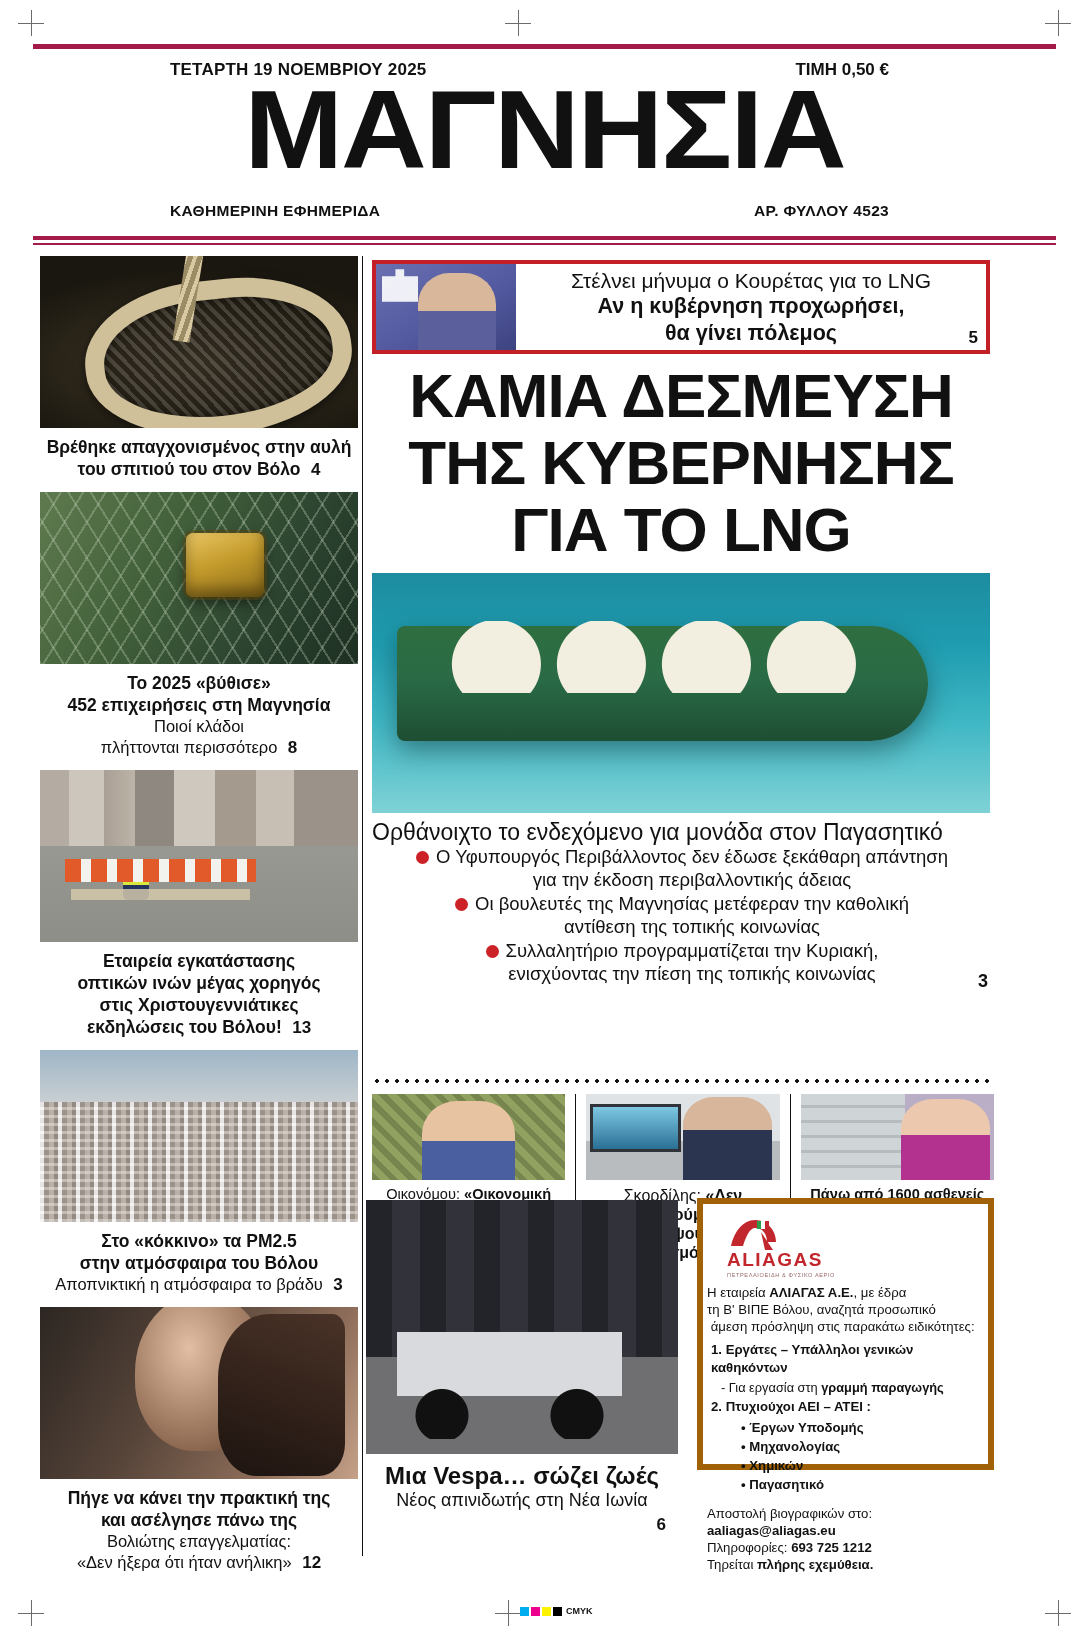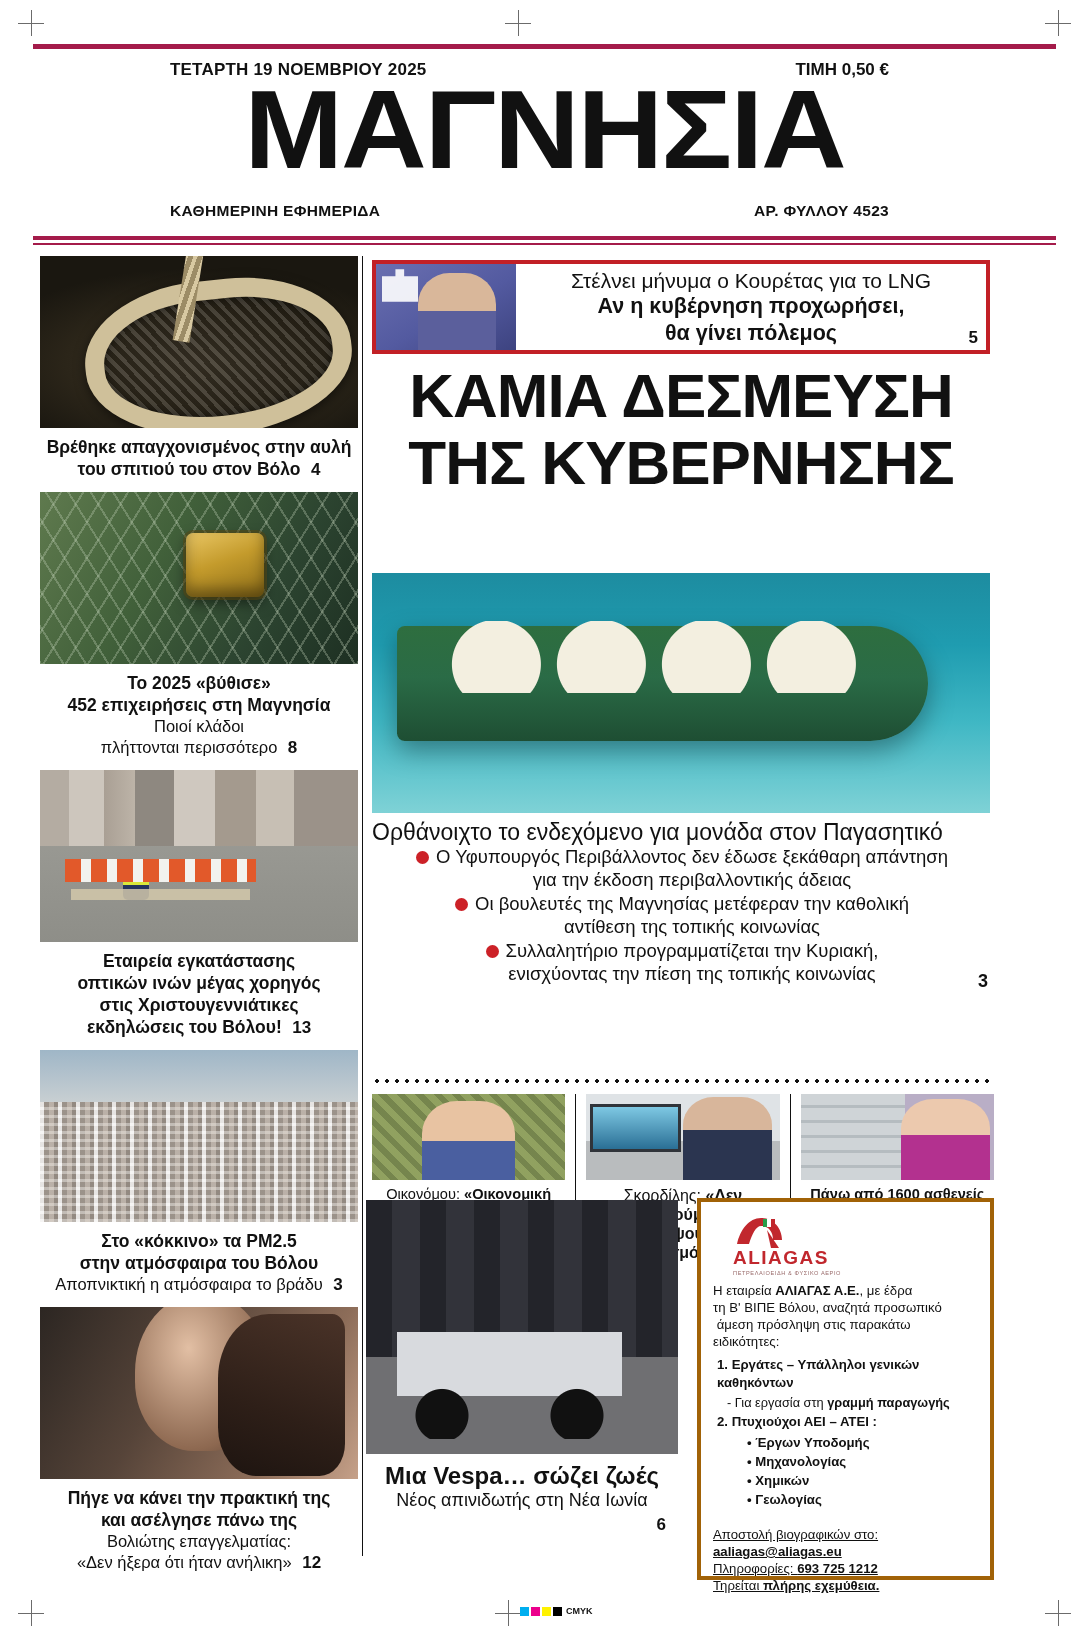--- a/index.html
+++ b/index.html
@@ -91,30 +91,30 @@
   
   .botrow{position:absolute;left:366px;top:1200px;width:704px;display:flex;}
   .vespa{width:312px;}
   .vespa-photo{width:312px;height:254px;overflow:hidden;position:relative;}
   .vespa-cap{text-align:center;padding-top:8px;}
   .vespa-h{font-size:24px;font-weight:700;}
   .vespa-s{font-size:18px;}
   .vespa-pg{font-size:17px;font-weight:700;text-align:center;padding-top:4px;}
 
   .ad{
-    position:absolute;left:697px;top:1198px;width:297px;height:382px;
-    border:4px solid #a16207;background:#fff;box-sizing:border-box;padding:10px 12px;
+    position:absolute;left:697px;top:1198px;width:297px;height:272px;
+    border:6px solid #a16207;background:#fff;box-sizing:border-box;padding:10px 4px;
   }
   .ad-logo{height:62px;margin:2px 0 6px 14px;position:relative;}
   .ad-p{font-size:13.2px;line-height:17px;margin:0 0 6px 0;}
   .ad-p b{font-weight:700;}
   .ad-li{font-size:13.2px;line-height:18px;margin:2px 4px;font-weight:700;}
   .ad-sub{font-size:12.8px;line-height:17px;margin-left:14px;}
   .ad-bul{font-size:13.2px;line-height:19px;font-weight:700;margin-left:34px;}
-  .ad-foot{font-size:13.2px;line-height:17px;margin-top:17px;text-decoration:underline;}
+  .ad-foot{font-size:13.2px;line-height:17px;margin-top:11px;}
 
   
   .cmyk{position:absolute;left:520px;top:1606px;display:flex;align-items:center;gap:2px;font-size:9px;font-weight:700;}
   .cmyk i{display:inline-block;width:9px;height:9px;}
 
   
   .ph{position:absolute;inset:0;}
   .p-rope{background:
       radial-gradient(ellipse 70% 55% at 50% 62%, #3a3326 0%, #2b2519 60%, #1a1710 100%),
       linear-gradient(160deg,#a89878 0%,#7d6f52 45%,#4a422f 100%);}
@@ -308,20 +308,21 @@
       <div class="promo-l1">Στέλνει μήνυμα ο Κουρέτας για το LNG</div>
       <div class="promo-l2">Αν η κυβέρνηση προχωρήσει,</div>
       <div class="promo-l2">θα γίνει πόλεμος</div>
       <div class="promo-pg">5</div>
     </div>
   </div>
 
   <div class="mainhead">
     <div>ΚΑΜΙΑ ΔΕΣΜΕΥΣΗ</div>
     <div>ΤΗΣ ΚΥΒΕΡΝΗΣΗΣ</div>
+    <div>ΓΙΑ ΤΟ LNG</div>
   </div>
 
   <div class="leadphoto">
       <div class="ph p-ship"></div>
     </div>
 
   <div class="leadsub">Ορθάνοιχτο το ενδεχόμενο για μονάδα στον Παγασητικό</div>
 
   <div class="bullets">
     <div class="bullet">
@@ -405,21 +406,21 @@
     </div>
 
     <p class="ad-p">Η εταιρεία <b>ΑΛΙΑΓΑΣ Α.Ε.</b>, με έδρα<br>τη Β' ΒΙΠΕ Βόλου, αναζητά προσωπικό<br>&nbsp;άμεση πρόσληψη στις παρακάτω ειδικότητες:</p>
 
     <div class="ad-li">1. Εργάτες – Υπάλληλοι γενικών καθηκόντων</div>
     <div class="ad-sub">- Για εργασία στη <b>γραμμή παραγωγής</b></div>
     <div class="ad-li">2. Πτυχιούχοι ΑΕΙ – ΑΤΕΙ :</div>
     <div class="ad-bul">• Έργων Υποδομής</div>
     <div class="ad-bul">• Μηχανολογίας</div>
     <div class="ad-bul">• Χημικών</div>
-    <div class="ad-bul">• Γεωλογίας</div>
+    <div class="ad-bul">• Παγασητικό</div>
 
     <div class="ad-foot">
       <div>Αποστολή βιογραφικών στο:</div>
       <div style="font-weight:700">aaliagas@aliagas.eu</div>
       <div><span>Πληροφορίες: </span><b>693 725 1212</b></div>
       <div><span>Τηρείται </span><b>πλήρης εχεμύθεια.</b></div>
     </div>
   </div>
 
   <div class="cmyk">

